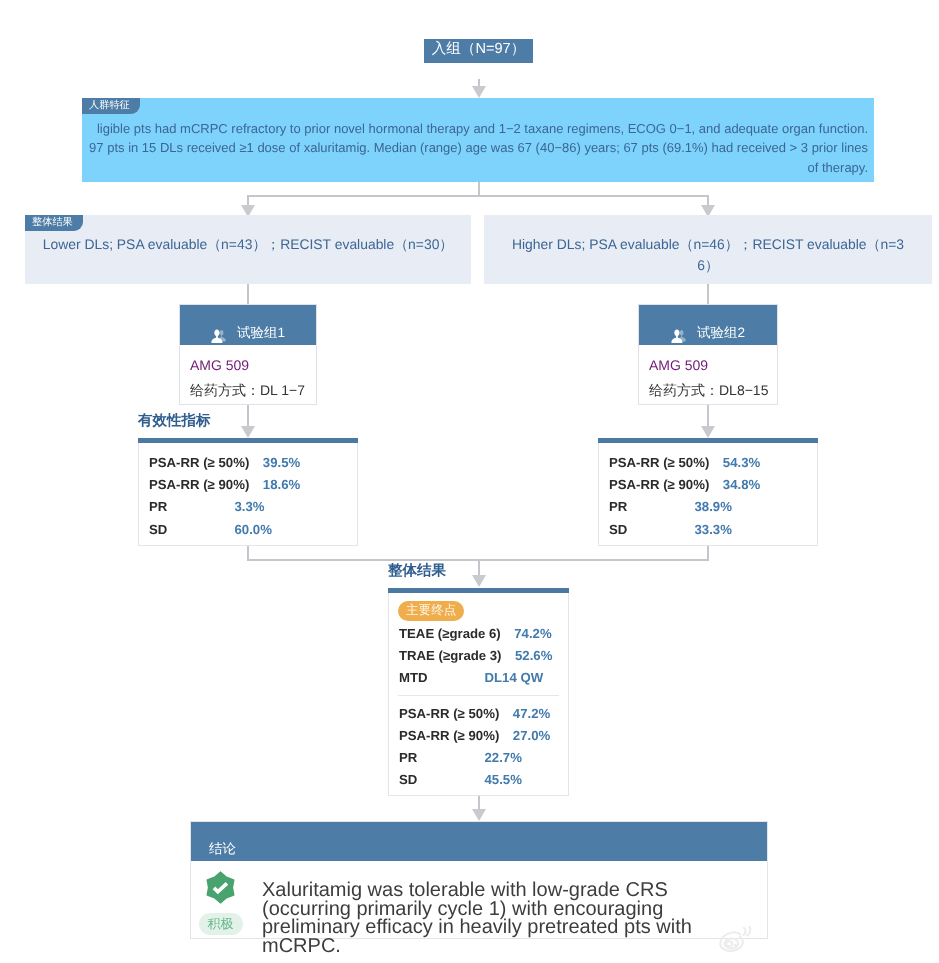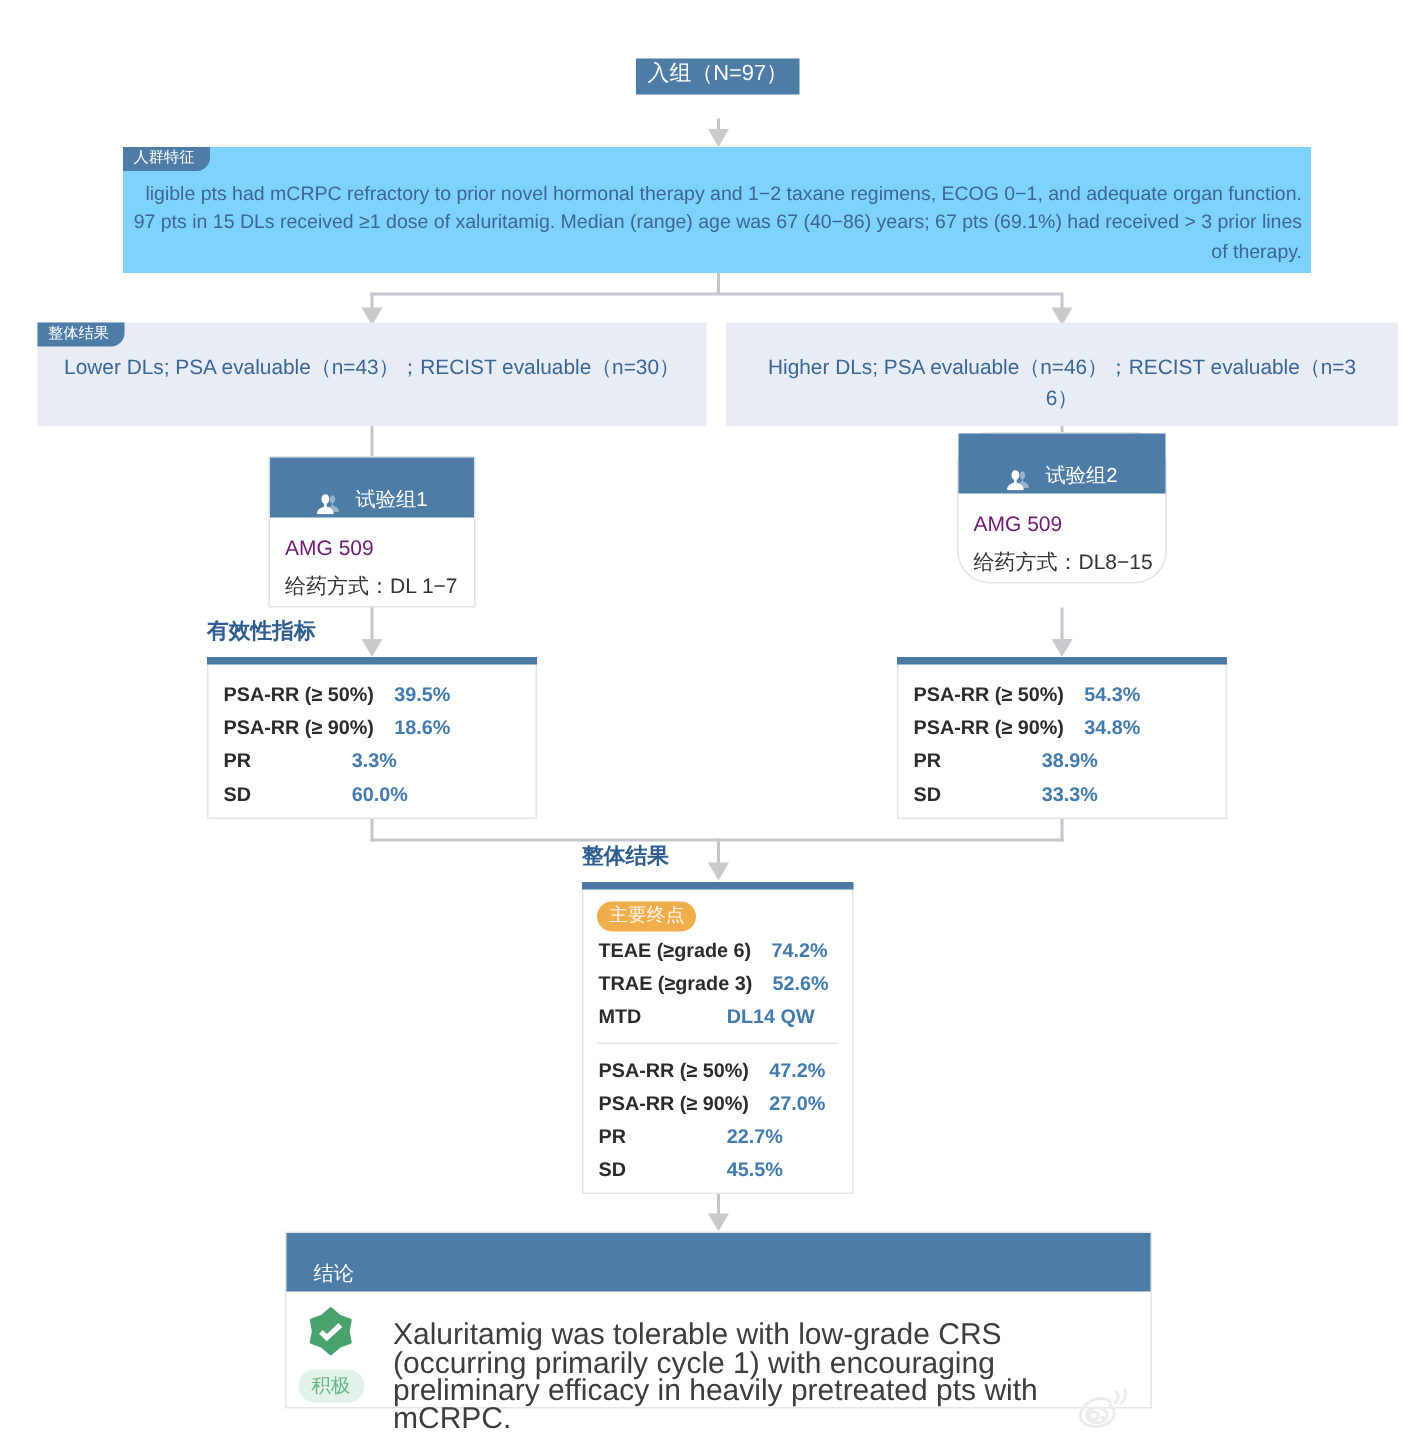--- a/index.html
+++ b/index.html
@@ -40,21 +40,21 @@
   #sub-right .sub-text{left:25px;right:25px;}
 
   
   .grp-card{background:#fff;border:1px solid #dfe2e6;box-sizing:border-box;}
   .grp-head{background:#4D7CA6;color:#fff;height:40px;display:flex;align-items:flex-end;
      justify-content:center;gap:9px;font-size:13.5px;padding-bottom:2px;box-sizing:border-box;}
   .grp-body{padding:8px 0 10px 10px;}
   .grp-drug{color:#701a75;font-size:14px;line-height:25px;}
   .grp-dose{color:#333;font-size:14px;line-height:25px;}
   #grp1{left:179px;top:304px;width:138px;height:101px;}
-  #grp2{left:638px;top:288px;width:140px;height:101px;border-radius:22px;}
+  #grp2{left:638px;top:304px;width:140px;height:101px;}
 
   
   .sec-label{color:#2e5d8e;font-size:14.5px;font-weight:bold;line-height:15px;}
 
   
   .metric-card{background:#fff;border:1px solid #e3e5e8;box-sizing:border-box;position:absolute;}
   .metric-card::before{content:"";position:absolute;left:-1px;right:-1px;top:-1px;height:5px;
      background:#4b79a4;}
   #eff1{left:138px;top:438px;width:220px;height:108px;}
   #eff2{left:598px;top:438px;width:220px;height:108px;}

